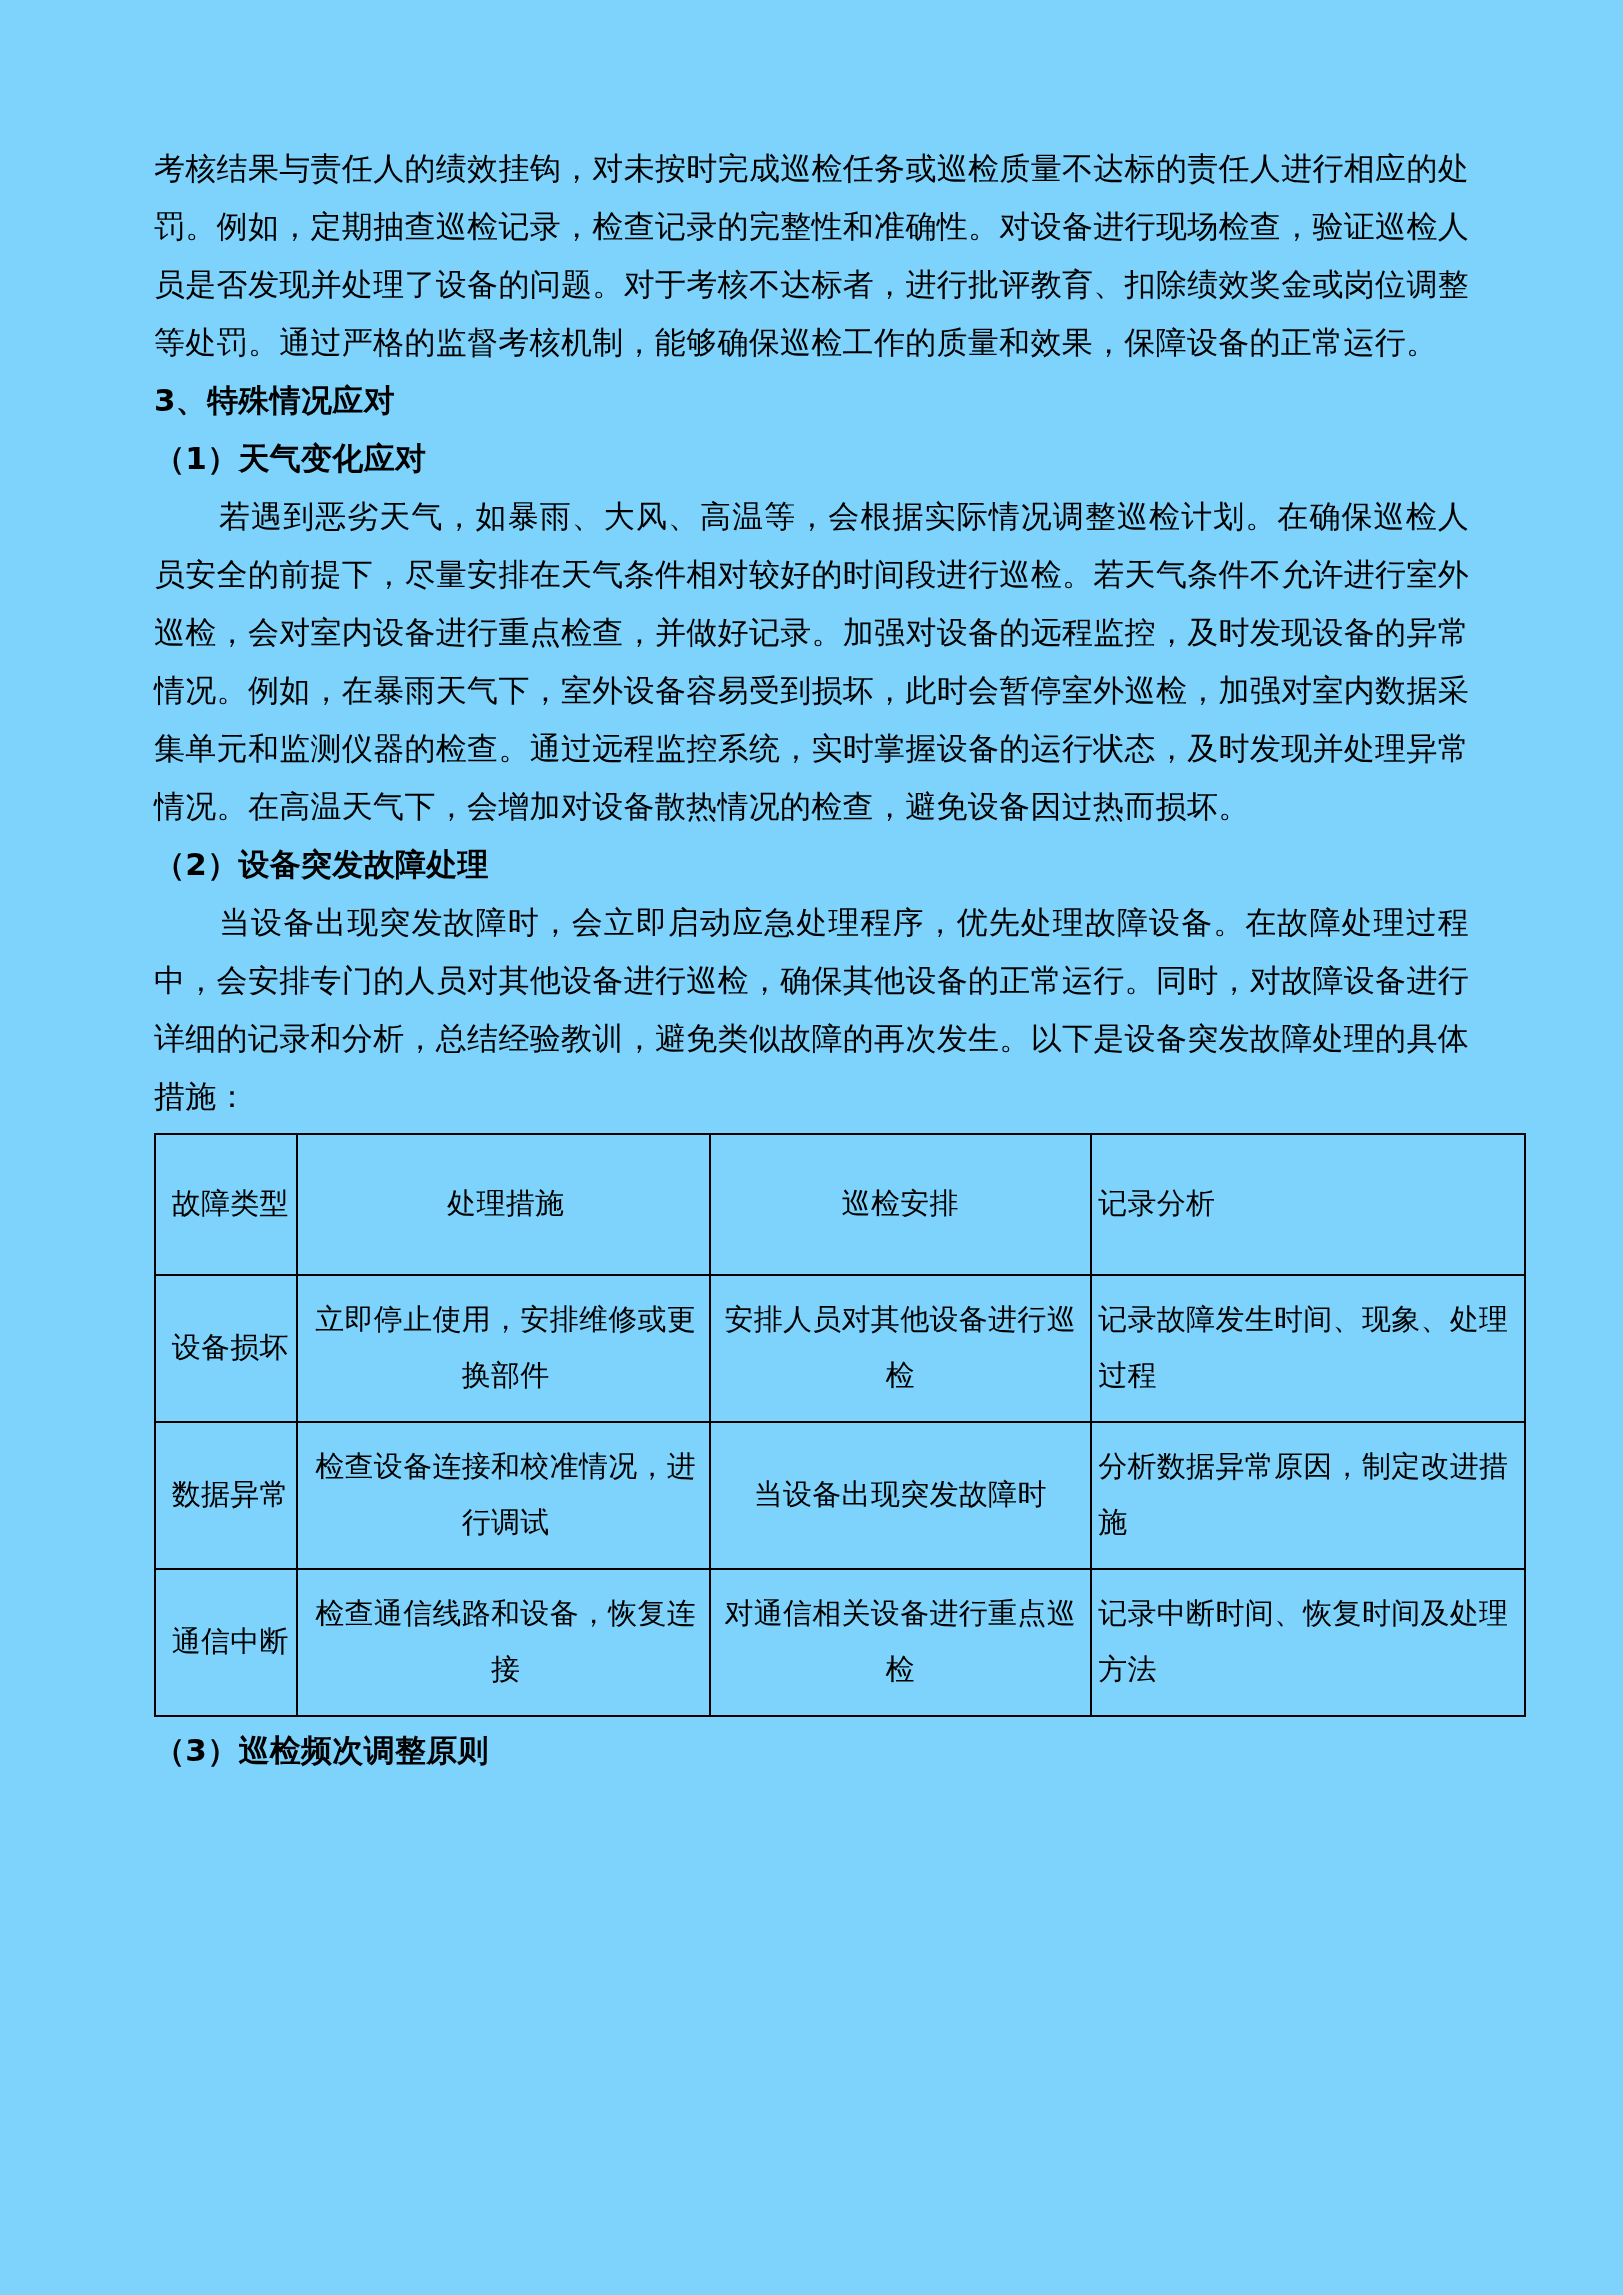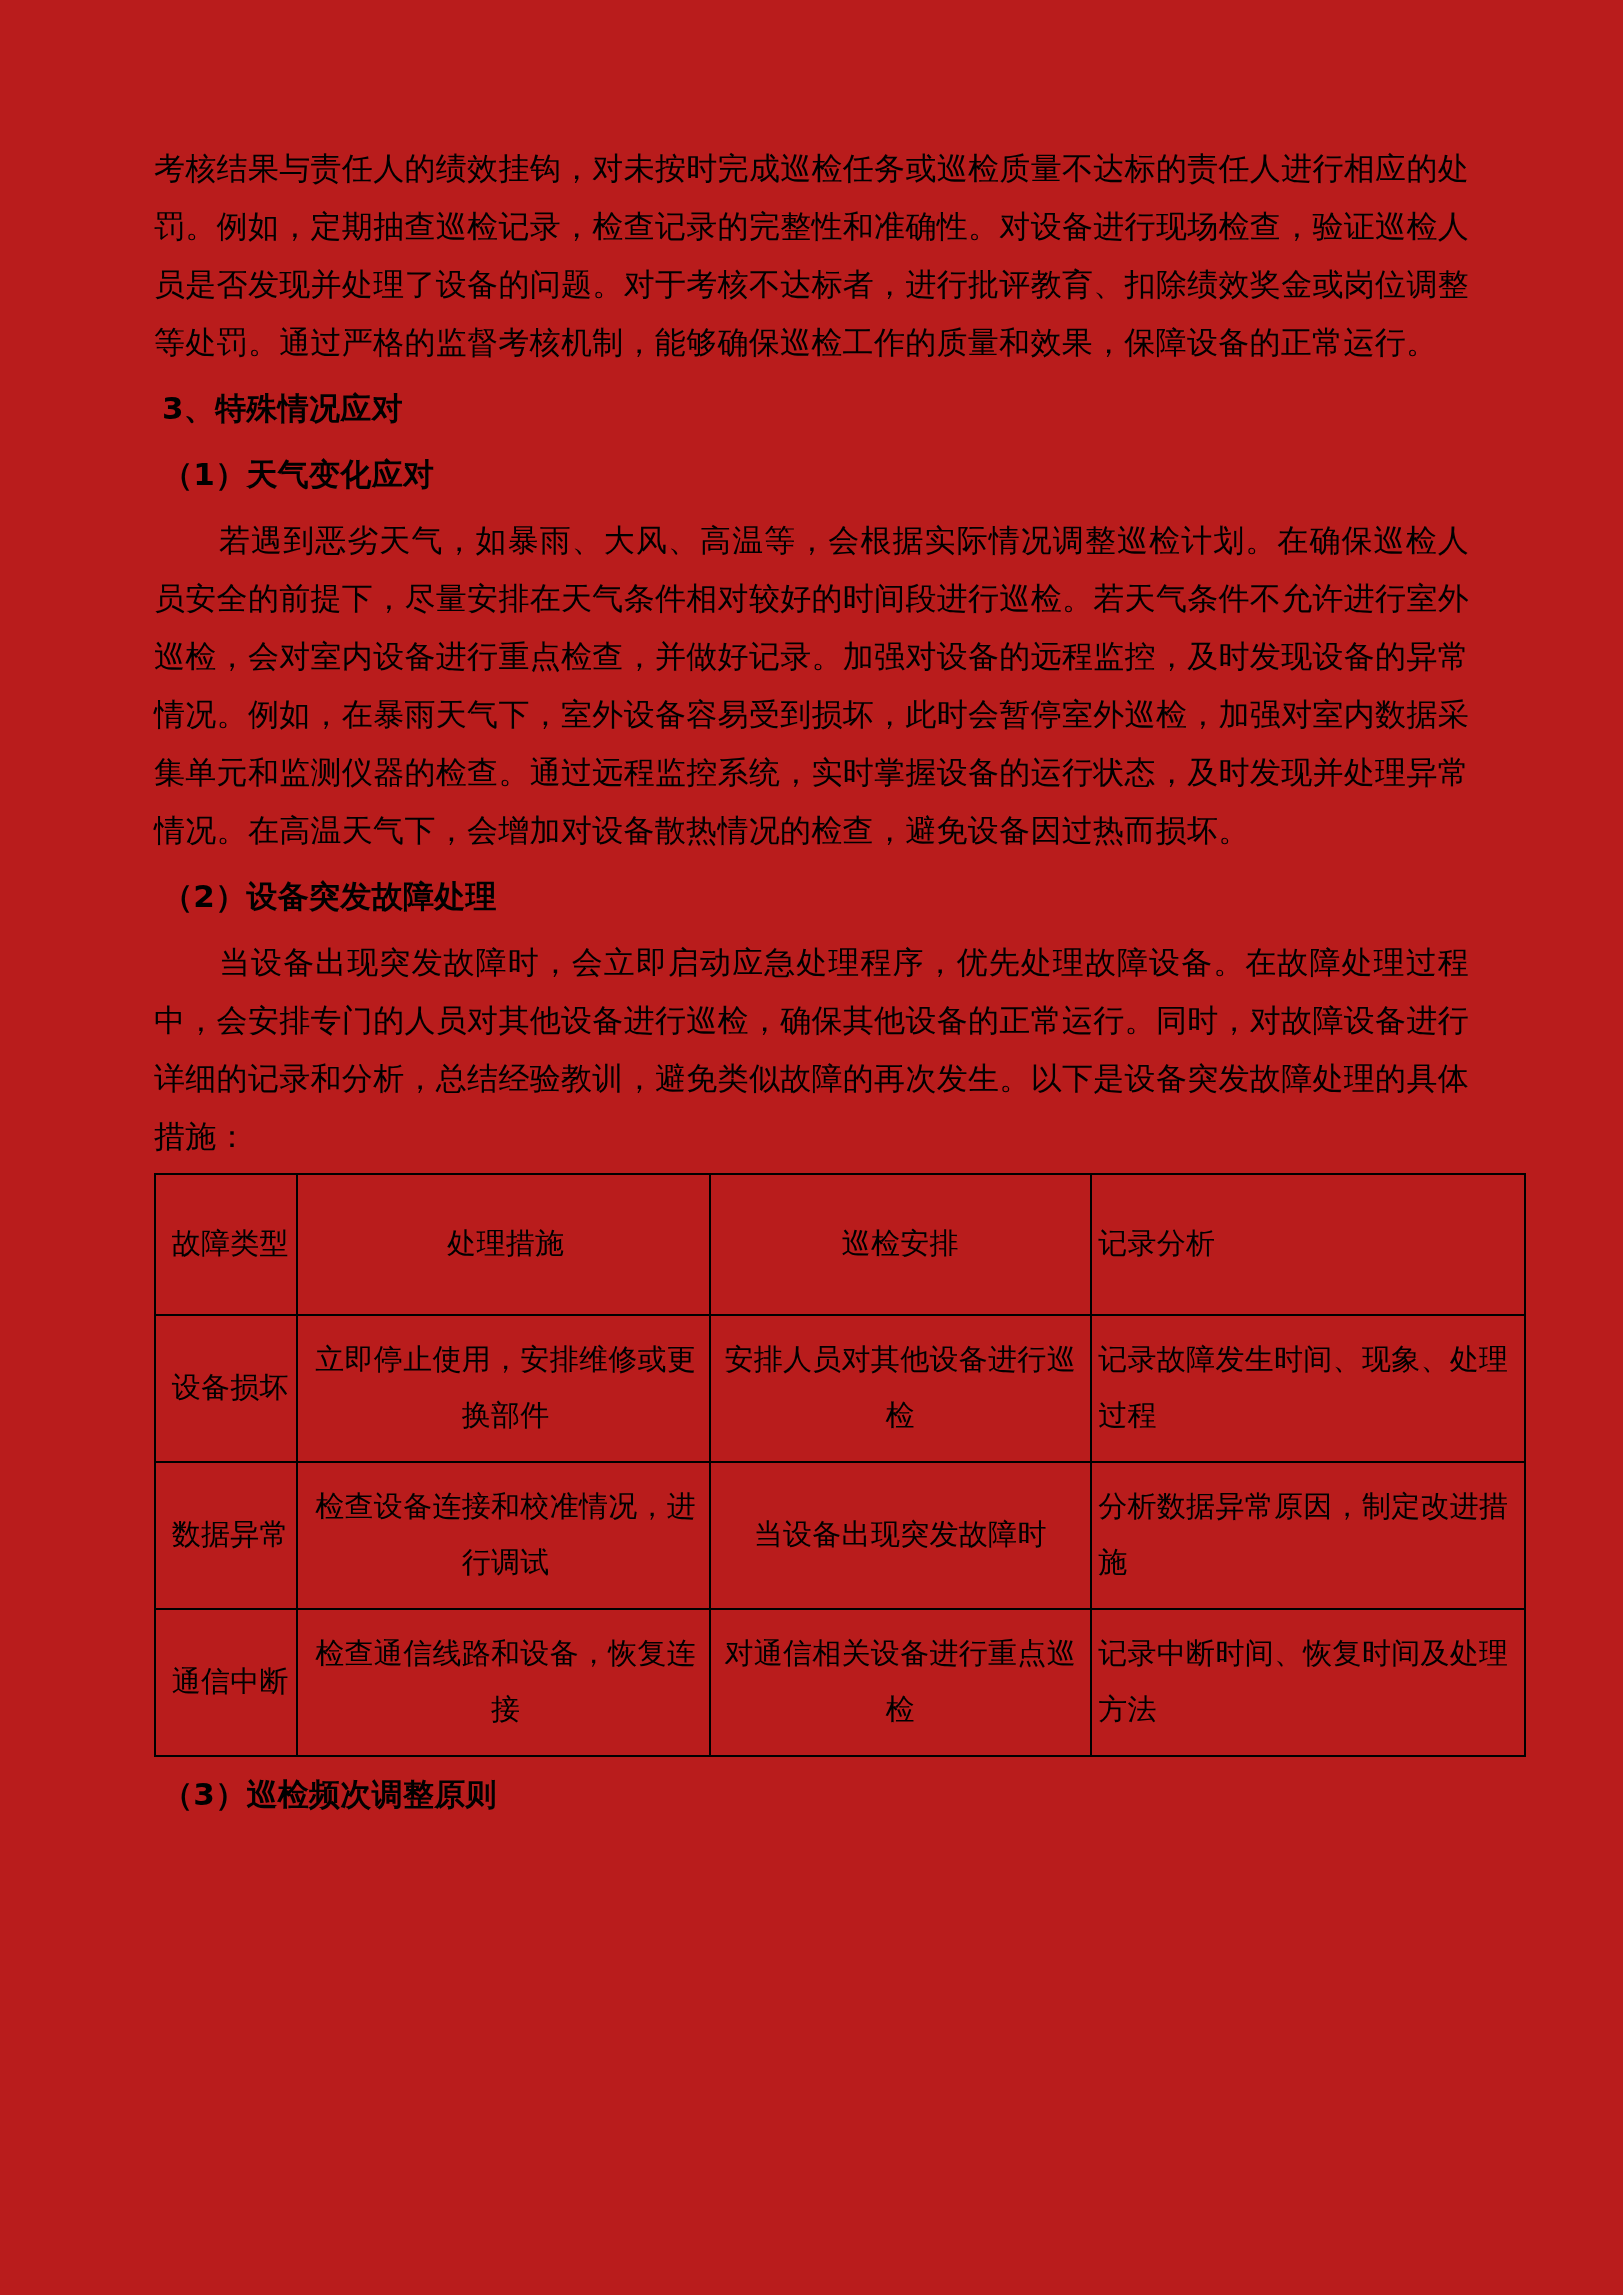--- a/index.html
+++ b/index.html
@@ -14,21 +14,21 @@
     color: #000000;
     -webkit-font-smoothing: antialiased;
   }
 
   .page {
     position: relative;
     box-sizing: border-box;
     width: 1623px;
     height: 2295px;
     padding: 139px 154px 105px 154px;
-    background: #b91c1c;
+    background: #7dd3fc;
   }
 
   .doc-body {
     width: 1315px;
   }
 
   
   p.para {
     margin: 0;
     font-size: 31px;
@@ -38,21 +38,21 @@
     letter-spacing: 0.3px;
     font-family: "DejaVu Serif", "Liberation Serif", serif;
   }
   p.para.indent {
     text-indent: 65px;
   }
 
   
   h3.heading-num,
   h4.heading-sub {
-    margin: 8px;
+    margin: 0;
     font-weight: bold;
     font-size: 31px;
     line-height: 58px;
     letter-spacing: 0.3px;
     font-family: "DejaVu Sans", "Liberation Sans", sans-serif;
   }
   h3.heading-num { }
   h4.heading-sub { }
 
   

